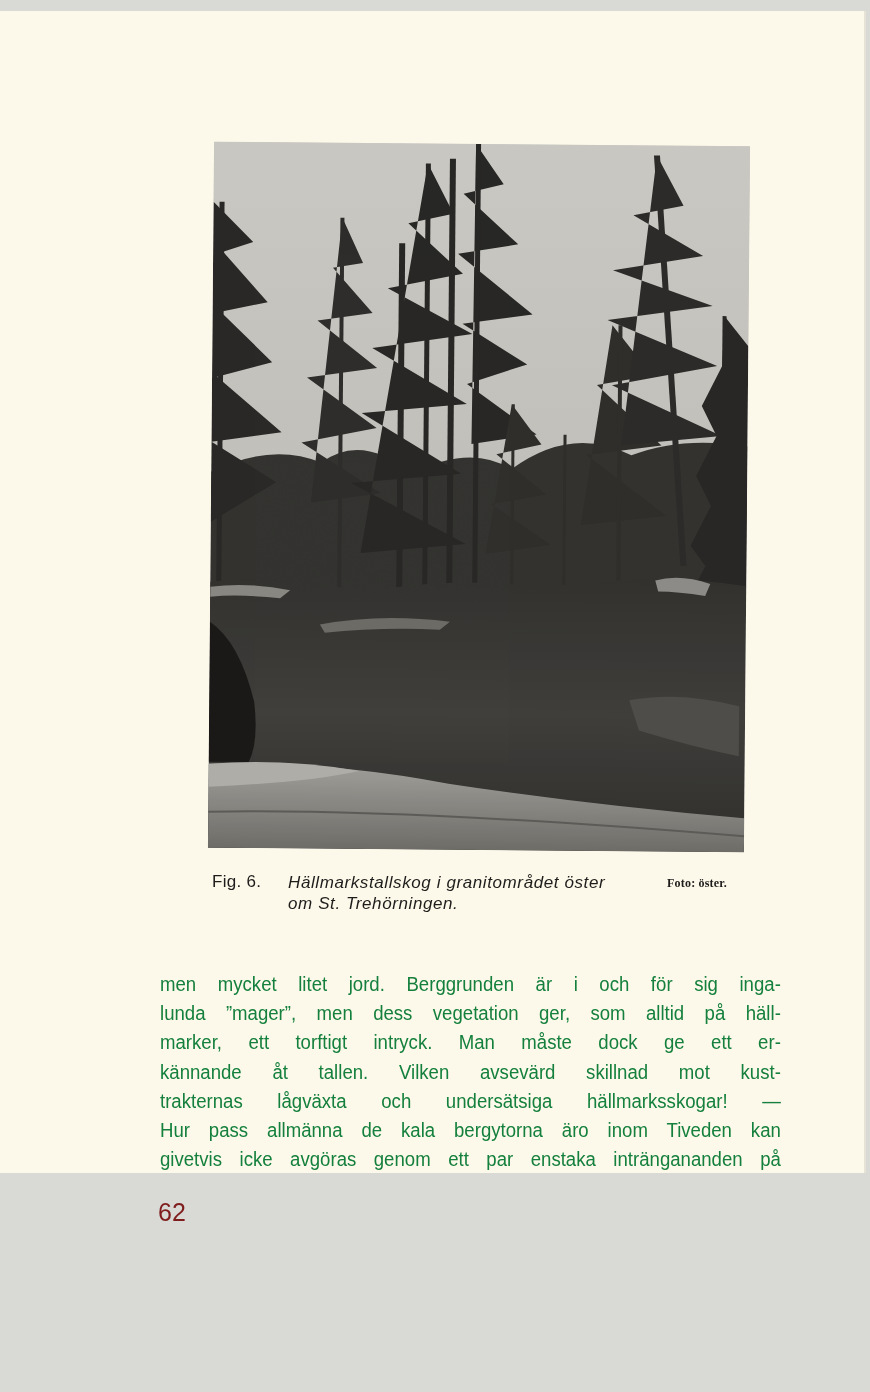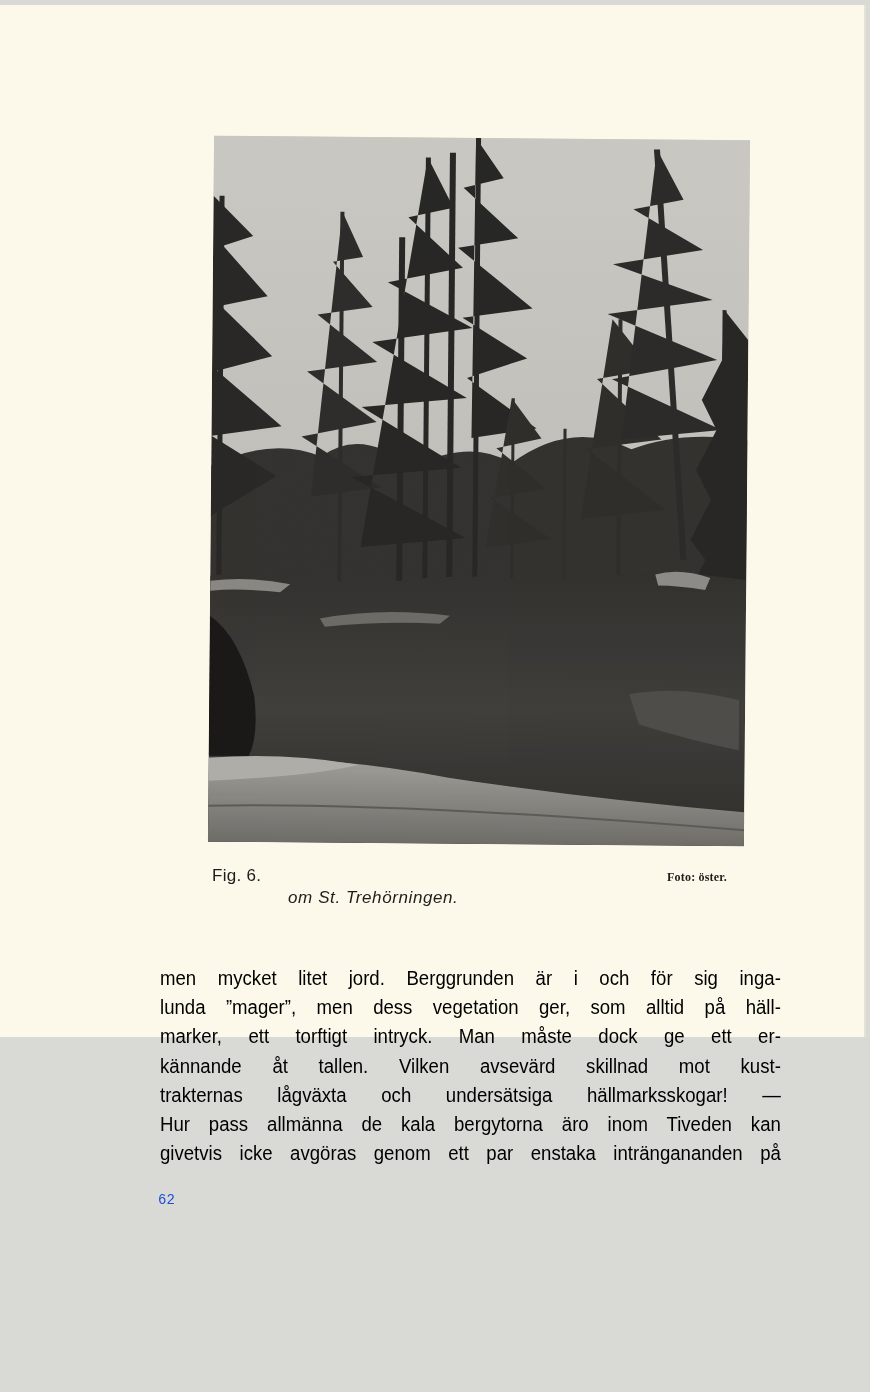--- a/index.html
+++ b/index.html
@@ -10,23 +10,23 @@
       width: 870px;
       height: 1392px;
       position: relative;
       overflow: hidden;
       background: #d9d9d6;
       font-family: "Liberation Sans", sans-serif;
     }
     .page {
       position: absolute;
       left: 0;
-      top: 5px;
+      top: 11px;
       width: 864px;
-      height: 1032px;
+      height: 1162px;
       background: #fcf9ea;
       border-right: 2px solid #e6e3d6;
     }
     .photo {
       position: absolute;
       left: 211px;
       top: 133px;
       width: 536px;
       height: 706px;
       transform: rotate(0.5deg);
@@ -75,39 +75,39 @@
       letter-spacing: 0.2px;
     }
     .body-text {
       position: absolute;
       left: 160px;
       top: 959px;
       width: 621px;
       font-family: "Liberation Sans", sans-serif;
       font-size: 20px;
       line-height: 29.2px;
-      color: #000000;
+      color: #15803d;
     }
     .body-text .line {
       display: block;
       text-align: justify;
       text-align-last: justify;
       white-space: nowrap;
       height: 29.2px;
       transform: scaleX(0.93);
       transform-origin: left center;
       width: 107.5%;
     }
     .page-number {
       position: absolute;
       left: 158px;
       top: 1187px;
-      font-family: Liberation Mono, monospace;
-      font-size: 14px;
-      color: #1d4ed8;
+      font-family: Liberation Sans, sans-serif;
+      font-size: 25px;
+      color: #7f1d1d;
     }
   </style>
 </head>
 <body>
 
 <div class="page">
 
   <div class="photo">
     <svg viewBox="0 0 536 706" preserveAspectRatio="none">
       <defs>
@@ -189,21 +189,21 @@
       <path d="M0 622 Q80 616 150 628 Q100 640 0 645 Z" fill="#b3b1ab"></path>
       <path d="M0 670 Q200 665 536 690" stroke="#5c5a56" stroke-width="2" fill="none"></path>
 
       <rect x="0" y="0" width="536" height="706" fill="#808080" opacity="0.06" filter="url(#grain)"></rect>
     </svg>
   </div>
 
   <div class="caption">
     <span class="fig-label">Fig. 6.</span>
     <span class="fig-title">
-      <br>
+      <span>Hällmarkstallskog i granitområdet öster</span><br>
       <span>om St. Trehörningen.</span>
     </span>
     <span class="credit">Foto: öster.</span>
   </div>
 
   <div class="body-text">
     <span class="line">men mycket litet jord. Berggrunden är i och för sig inga-</span>
     <span class="line">lunda ”mager”, men dess vegetation ger, som alltid på häll-</span>
     <span class="line">marker, ett torftigt intryck. Man måste dock ge ett er-</span>
     <span class="line">kännande åt tallen. Vilken avsevärd skillnad mot kust-</span>

